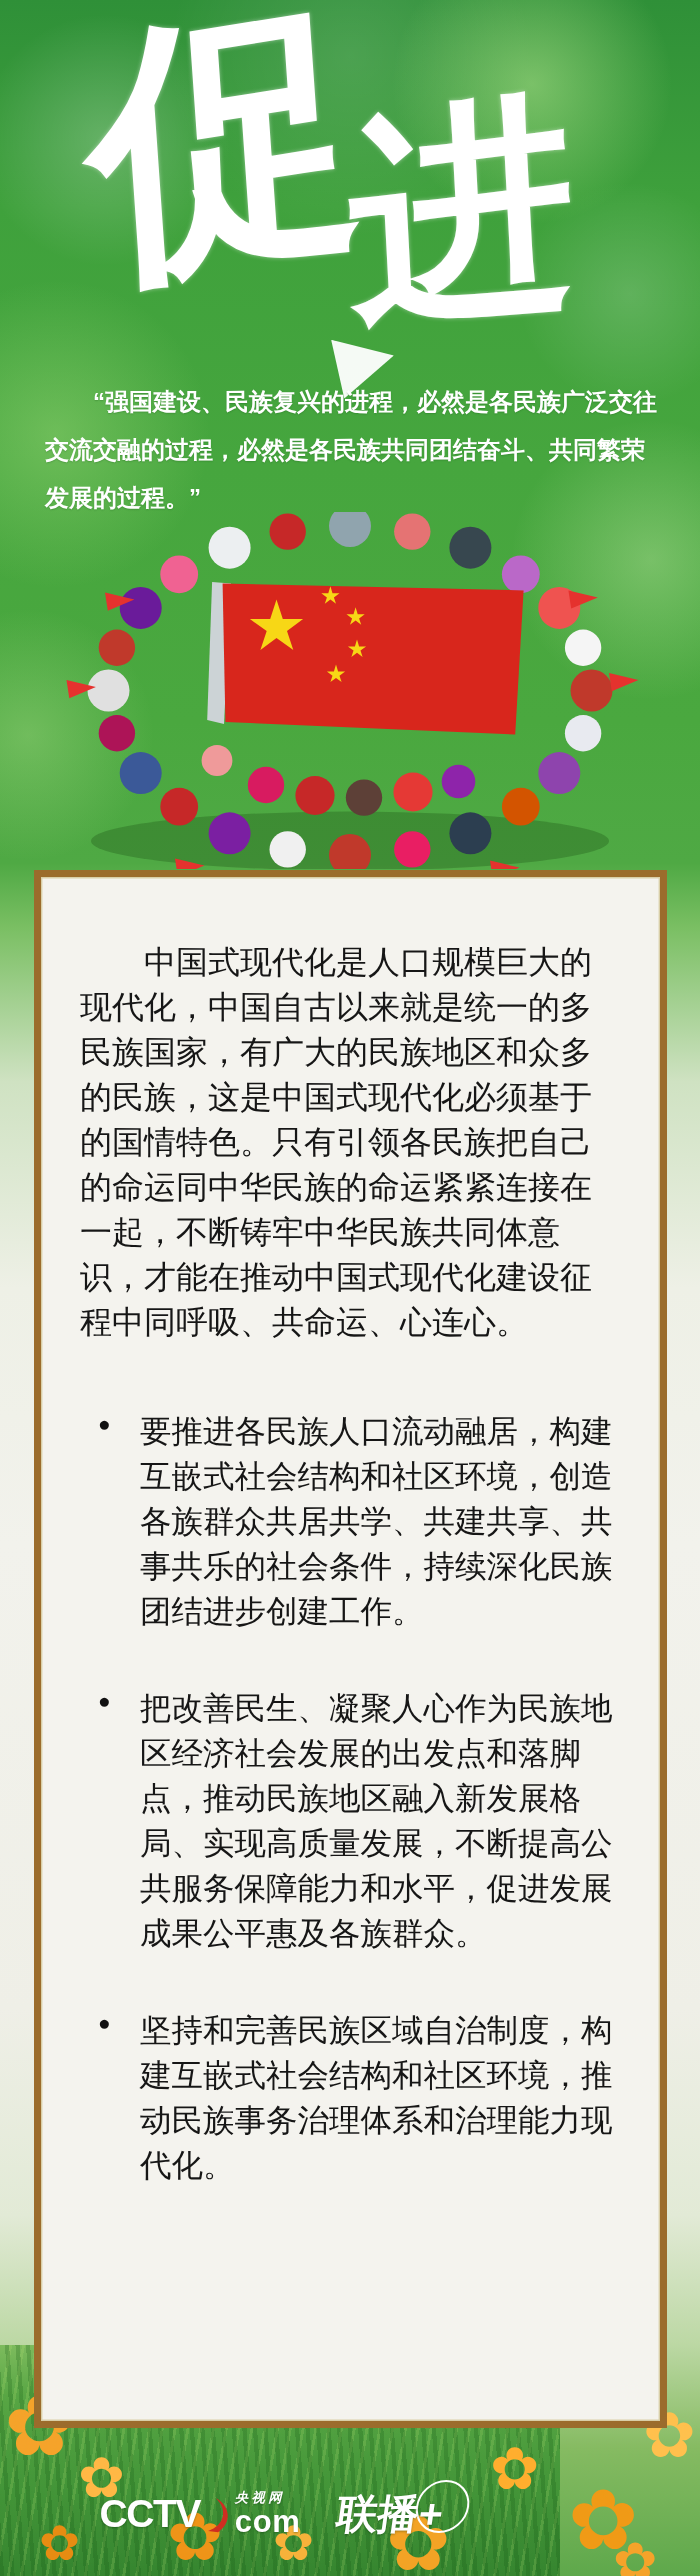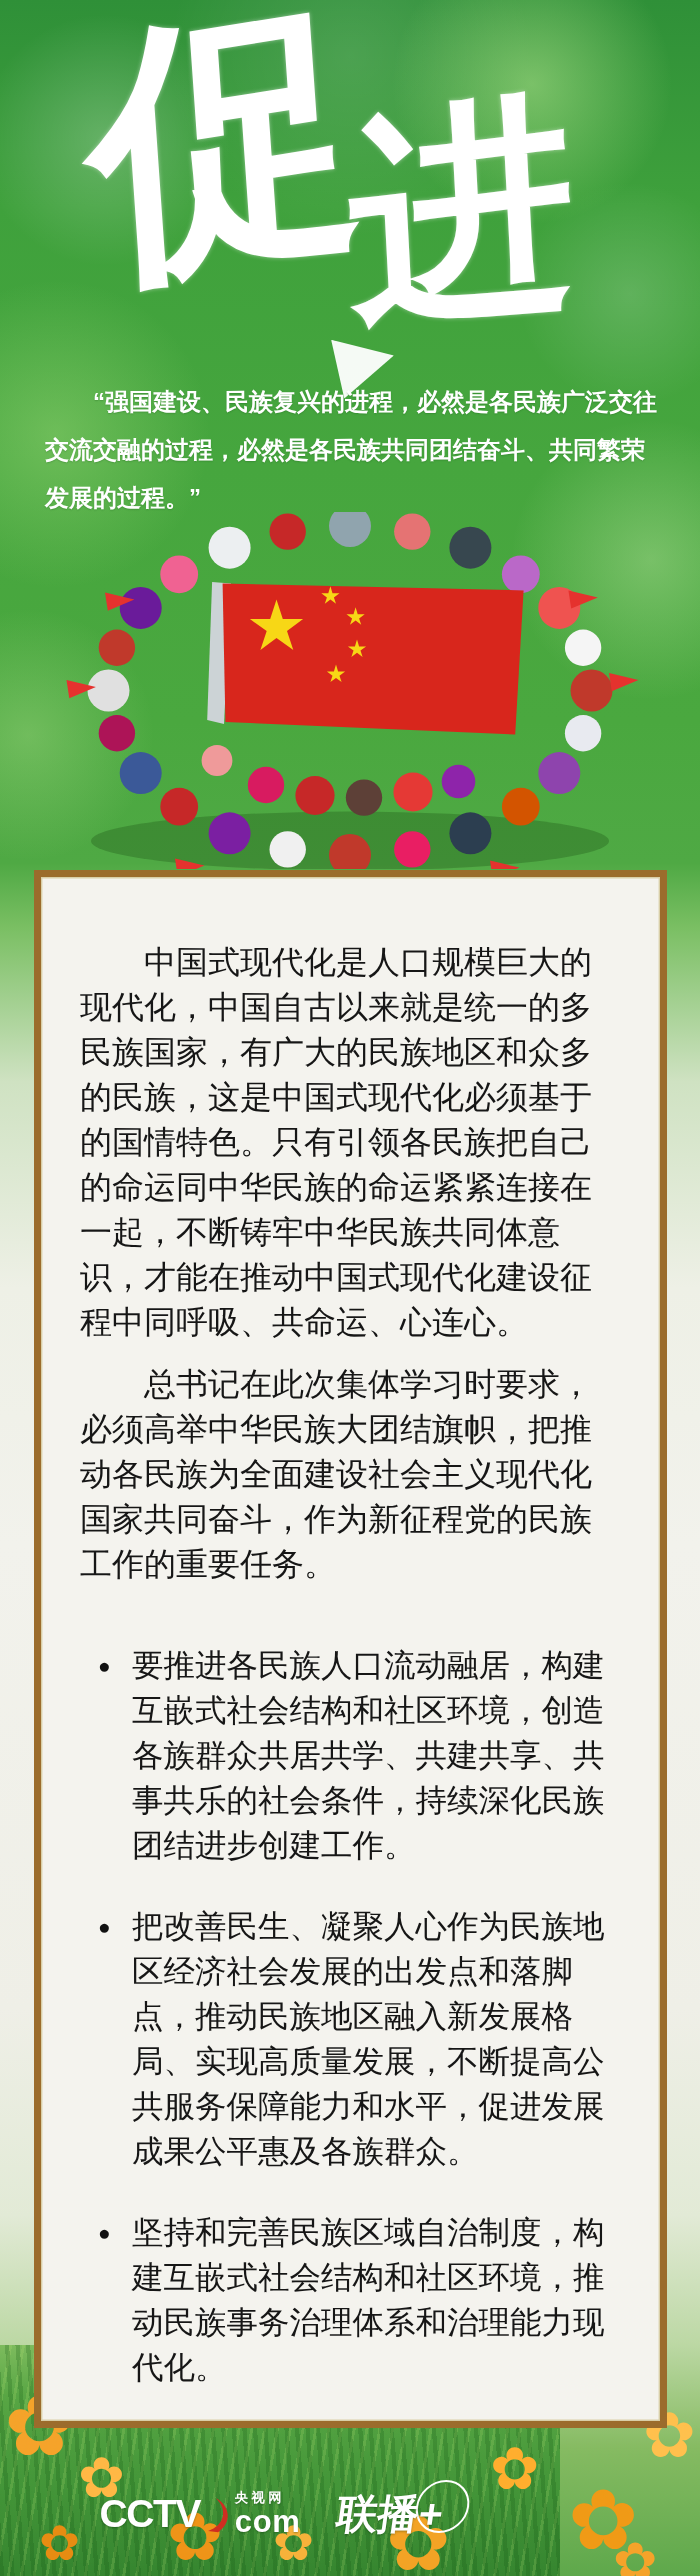--- a/index.html
+++ b/index.html
@@ -35,37 +35,37 @@
   .photo{position:absolute;left:0;top:512px;z-index:1;}
   
   .card{position:absolute;left:34px;top:870px;width:633px;height:1558px;z-index:5;
     box-sizing:border-box;border:7px solid #9b6c2c;background:#f4f3ee;
     box-shadow:inset 0 0 0 1.4px #d9cfa8;padding:63px 39px 0 39px;overflow:hidden;}
   .para{margin:0 0 17px 0;color:#161616;font-size:32px;line-height:45px;
     text-indent:2em;font-family:"Liberation Sans",sans-serif;}
   .bullets{margin-top:56px;padding-left:18px;}
   .bullet-item{display:flex;margin-bottom:36px;}
   .bullet-dot{flex:0 0 34px;font-size:21px;line-height:45px;color:#111;}
-  .bullet-text{flex:1;margin:0;color:#161616;font-size:31.5px;line-height:45px;
+  .bullet-text{flex:1;margin:8px;color:#161616;font-size:31.5px;line-height:45px;
     font-family:"Liberation Serif",serif;}
   
   .footer{position:absolute;left:0;top:2345px;width:560px;height:231px;z-index:1;
     background:linear-gradient(180deg,#7dbb5d 0%,#58a644 22%,#46983a 55%,#35852f 100%);}
   .footer::before{content:"";position:absolute;inset:0;
     background:repeating-linear-gradient(86deg, rgba(16,84,16,.22) 0 4.2px, transparent 4.2px 10.5px),
                repeating-linear-gradient(-80deg, rgba(190,230,120,.18) 0 2.8px, transparent 2.8px 12.6px);}
   .flower{position:absolute;line-height:1;z-index:1;}
   .flower::before{content:"✿";}
   .logos{position:absolute;top:139px;left:0;right:0;z-index:3;display:flex;
     justify-content:center;align-items:center;gap:36px;}
   .cctv{display:flex;align-items:center;gap:2.8px;color:#fff;
     text-shadow:0 0.7px 2.1px rgba(0,40,0,.35);}
   .cctv-word{font-size:39px;font-weight:900;letter-spacing:-1.4px;}
   .cctv-col{display:flex;flex-direction:column;align-items:flex-start;line-height:1;}
-  .cctv-cn{font-size:13.3px;letter-spacing:3.5px;margin-bottom:1.4px;font-weight:700;}
+  .cctv-cn{font-size:13.3px;letter-spacing:3.5px;margin-bottom:1.4px;font-weight:700;font-style:italic;}
   .cctv-com{font-size:31px;font-weight:700;letter-spacing:0.7px;}
   .lianbo{position:relative;color:#fff;font-size:41px;font-weight:900;
     transform:skewX(-8deg);padding:2.8px 18px 2.8px 0;text-shadow:0 0.7px 2.1px rgba(0,40,0,.35);}
   .lianbo .ring{position:absolute;right:-7px;top:-4.2px;width:49px;height:49px;
     border:2.8px solid #fff;border-radius:50%;}
   .lianbo .txt{position:relative;z-index:1;}
 </style>
 </head>
 <body>
 
@@ -129,21 +129,20 @@
         <polygon points="250,495 292,505 254,521" fill="#e5322e"></polygon>
         <polygon points="700,498 742,508 704,524" fill="#e5322e"></polygon>
         <polygon points="150,115 192,125 154,141" fill="#e5322e"></polygon>
         <polygon points="812,112 854,122 816,138" fill="#e5322e"></polygon>
       </g>
     </svg>
   </div>
 
   <div class="card">
     <p class="para">中国式现代化是人口规模巨大的现代化，中国自古以来就是统一的多民族国家，有广大的民族地区和众多的民族，这是中国式现代化必须基于的国情特色。只有引领各民族把自己的命运同中华民族的命运紧紧连接在一起，不断铸牢中华民族共同体意识，才能在推动中国式现代化建设征程中同呼吸、共命运、心连心。</p>
-    <p class="para">总书记在此次集体学习时要求，必须高举中华民族大团结旗帜，把推动各民族为全面建设社会主义现代化国家共同奋斗，作为新征程党的民族工作的重要任务。</p>
     <div class="bullets">
       <div class="bullet-item">
         <span class="bullet-dot">●</span>
         <p class="bullet-text">要推进各民族人口流动融居，构建互嵌式社会结构和社区环境，创造各族群众共居共学、共建共享、共事共乐的社会条件，持续深化民族团结进步创建工作。</p>
       </div>
       <div class="bullet-item">
         <span class="bullet-dot">●</span>
         <p class="bullet-text">把改善民生、凝聚人心作为民族地区经济社会发展的出发点和落脚点，推动民族地区融入新发展格局、实现高质量发展，不断提高公共服务保障能力和水平，促进发展成果公平惠及各族群众。</p>
       </div>
       <div class="bullet-item">

